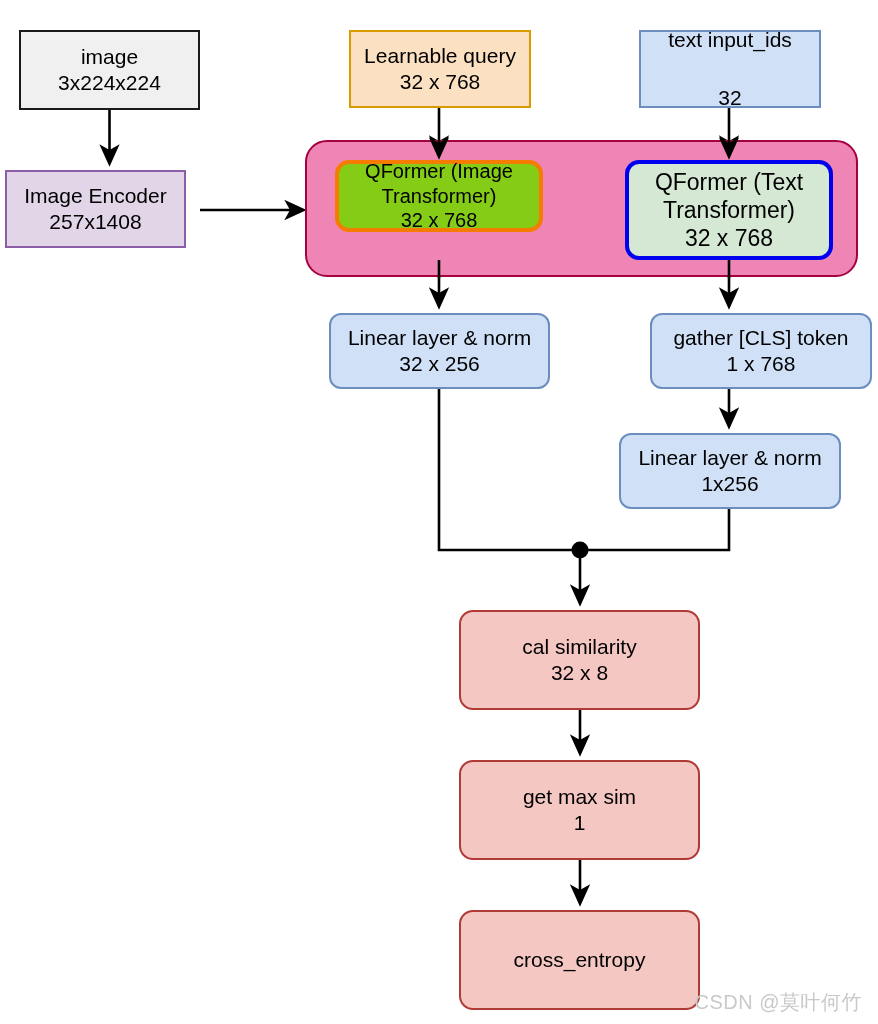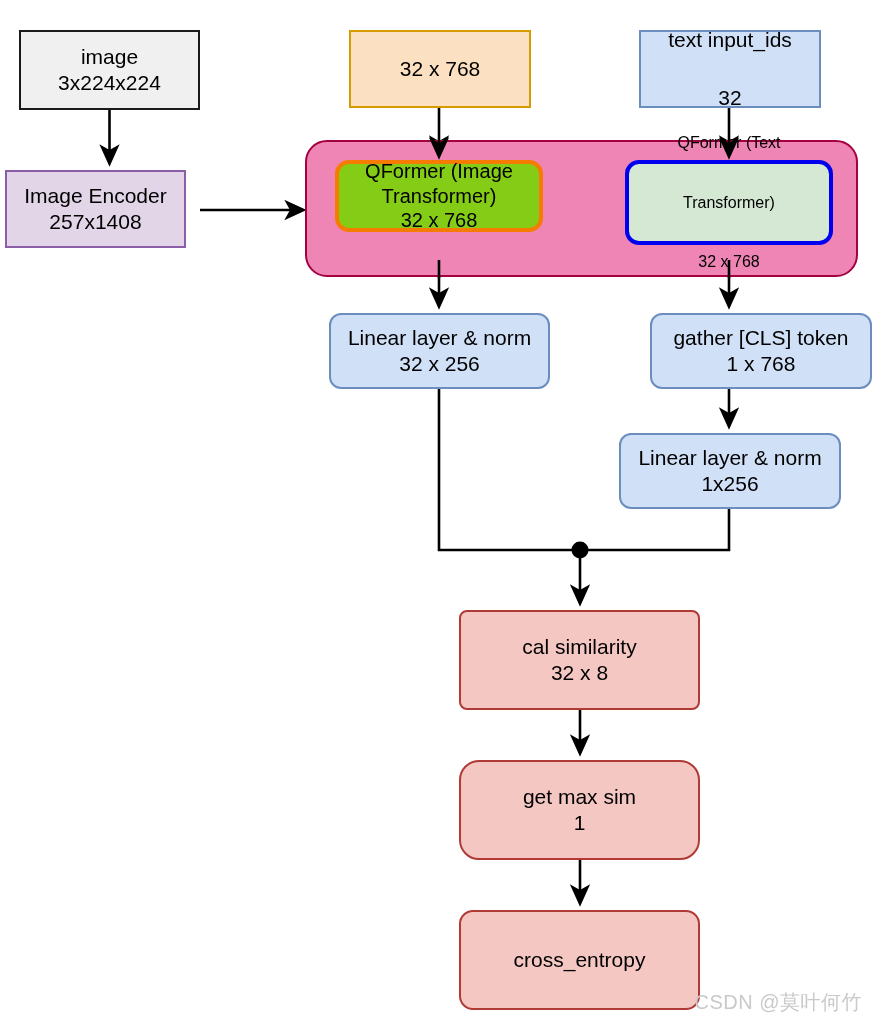--- a/index.html
+++ b/index.html
@@ -68,26 +68,25 @@
     z-index: 2;
   }
   .n-qf-image {
     left: 335px; top: 160px; width: 208px; height: 72px;
     background: #84cc16;
     border: 4px solid #f57c00;
     border-radius: 14px;
     font-size: 20px;
   }
   .n-qf-text {
-    left: 625px; top: 160px; width: 208px; height: 85px;
+    left: 625px; top: 160px; width: 208px; height: 100px;
     background: #d5e8d4;
     border: 4px solid #0000ee;
     border-radius: 14px;
-    font-size: 16px;
-    gap: 40px;
+    font-size: 23px;
   }
   .n-lin1 {
     left: 329px; top: 313px; width: 221px; height: 76px;
     background: #cfe0f7;
     border: 2px solid #6c8ebf;
     border-radius: 12px;
     font-size: 21px;
   }
   .n-gather {
     left: 650px; top: 313px; width: 222px; height: 76px;
@@ -100,28 +99,28 @@
     left: 619px; top: 433px; width: 222px; height: 76px;
     background: #cfe0f7;
     border: 2px solid #6c8ebf;
     border-radius: 12px;
     font-size: 21px;
   }
   .n-calsim {
     left: 459px; top: 610px; width: 241px; height: 100px;
     background: #f4c7c3;
     border: 2px solid #b03a36;
-    border-radius: 8px;
+    border-radius: 14px;
     font-size: 21px;
   }
   .n-maxsim {
     left: 459px; top: 760px; width: 241px; height: 100px;
     background: #f4c7c3;
     border: 2px solid #b03a36;
-    border-radius: 20px;
+    border-radius: 14px;
     font-size: 21px;
   }
   .n-ce {
     left: 459px; top: 910px; width: 241px; height: 100px;
     background: #f4c7c3;
     border: 2px solid #b03a36;
     border-radius: 14px;
     font-size: 21px;
   }
 
@@ -237,20 +236,21 @@
     <span class="ln">image</span>
     <span class="ln">3x224x224</span>
   </div>
 
   <div class="node n-encoder">
     <span class="ln">Image Encoder</span>
     <span class="ln">257x1408</span>
   </div>
 
   <div class="node n-query">
+    <span class="ln">Learnable query</span>
     <span class="ln">32 x 768</span>
   </div>
 
   <div class="node n-textids">
     <span class="ln">text input_ids</span>
     <span class="ln">32</span>
   </div>
 
   <div class="node n-qf-image">
     <span class="ln">QFormer (Image</span>

